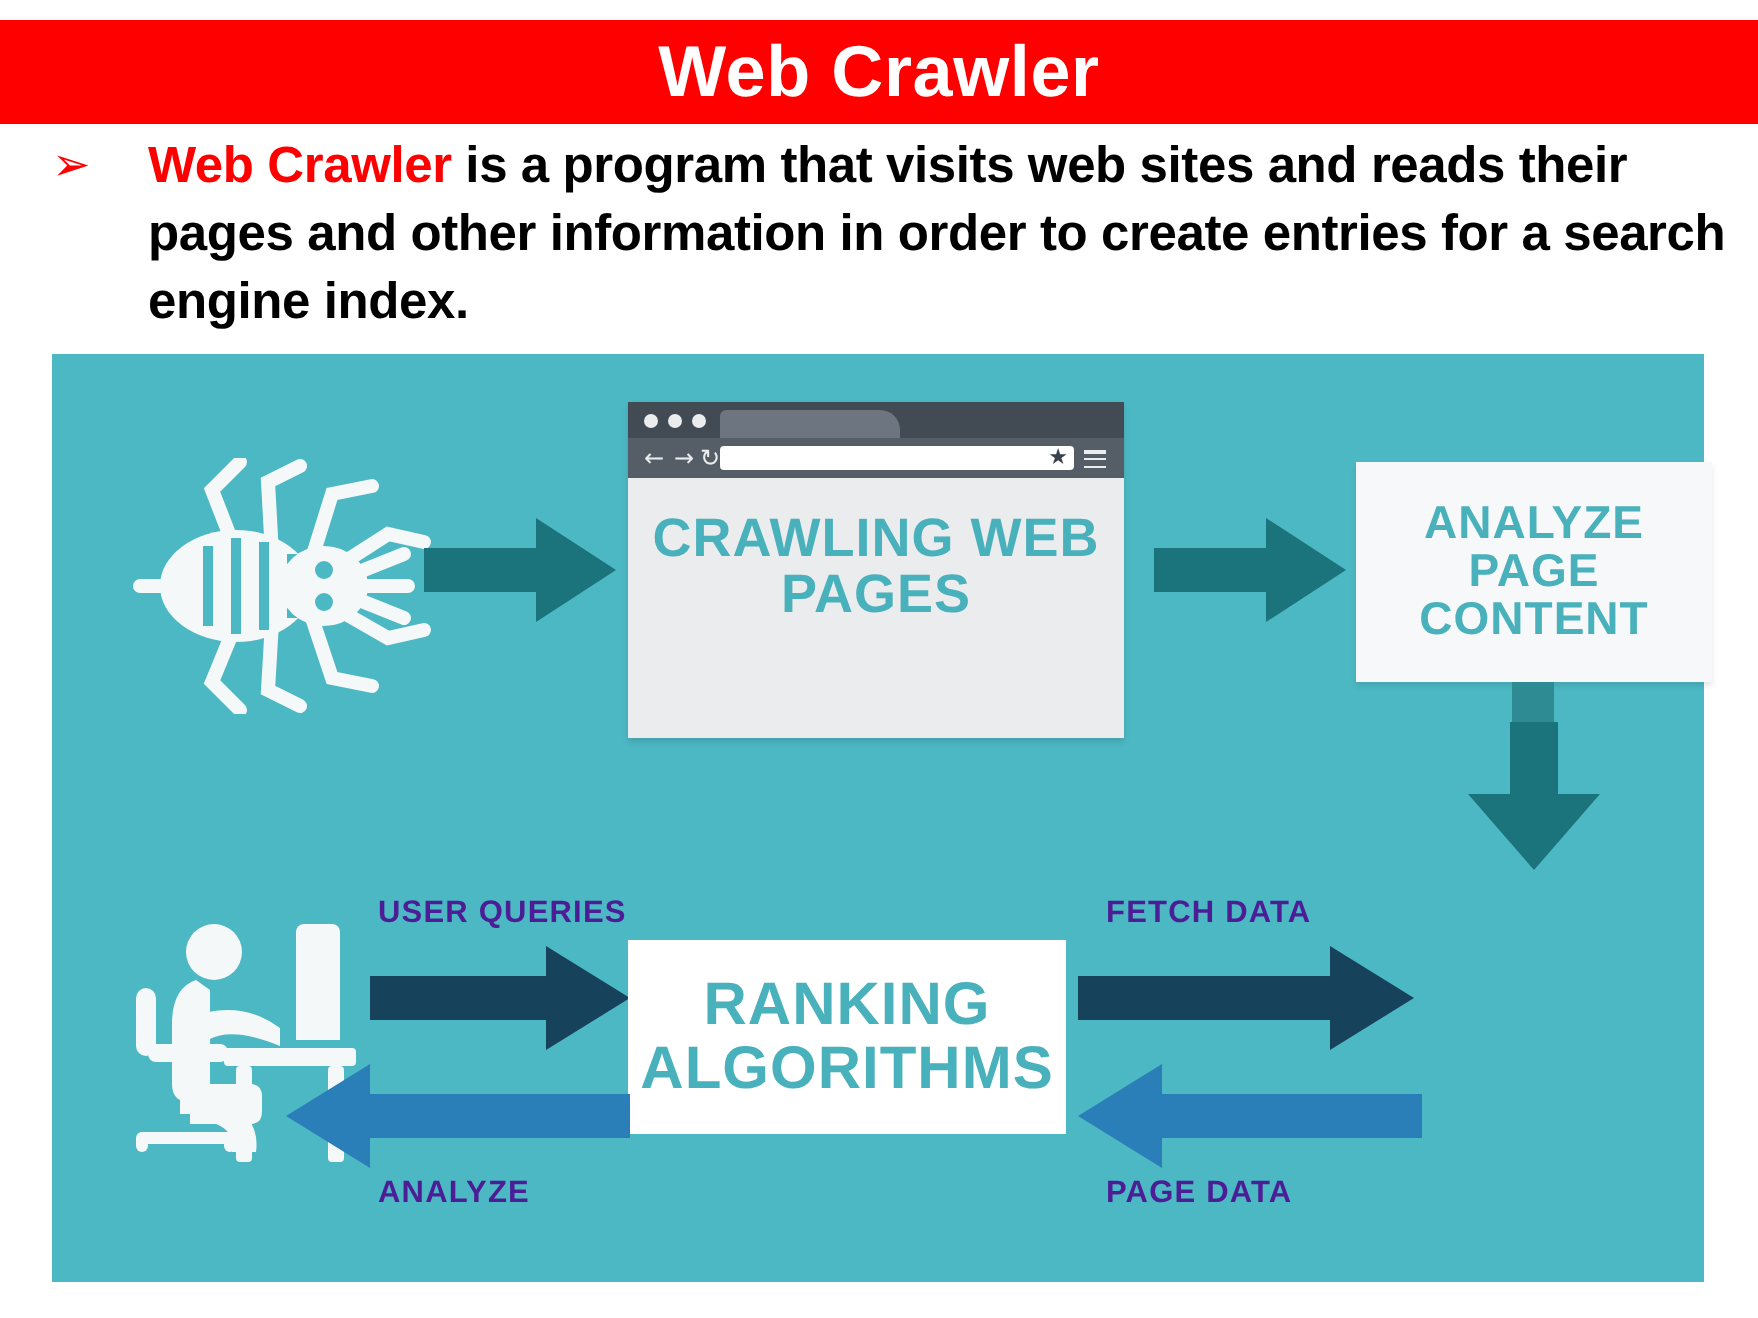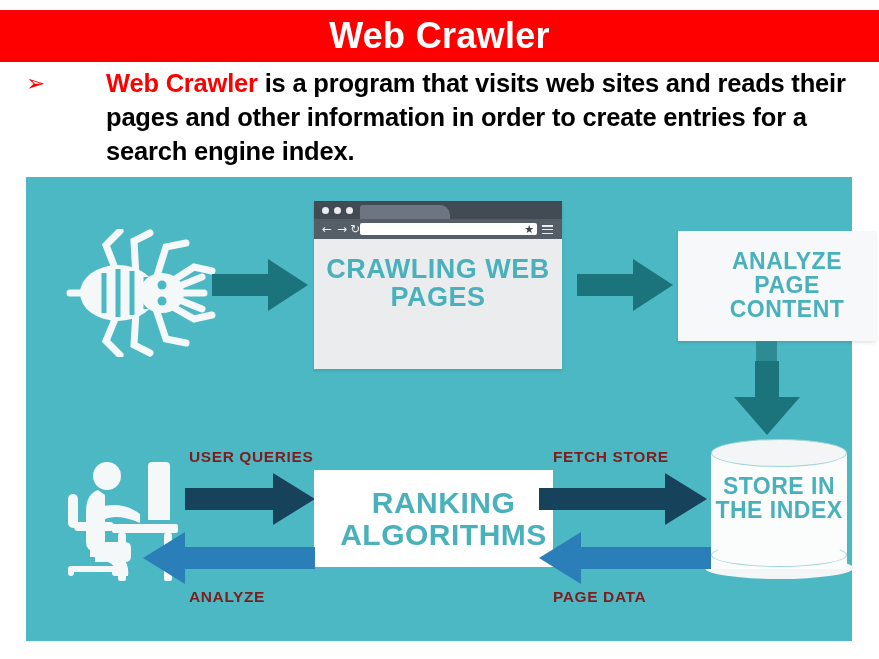--- a/index.html
+++ b/index.html
@@ -55,21 +55,20 @@
     font-weight: bold;
     font-family: "DejaVu Sans", sans-serif;
   }
   .bullet-text {
     font-size: 25.5px;
     line-height: 34px;
     color: #000000;
     font-weight: bold;
     font-family: "Liberation Sans", sans-serif;
     letter-spacing: -0.2px;
-    margin-left: 32px;
   }
   .bullet-text .hl {
     color: #fe0000;
   }
 
   
   .panel {
     position: absolute;
     left: 26px;
     top: 177px;
@@ -105,21 +104,20 @@
     width: 0;
     height: 0;
     border-top: 26px solid transparent;
     border-bottom: 26px solid transparent;
   }
 
   
   .card {
     position: absolute;
     background: #ebecee;
-    padding-left: 20px;
   }
   .card-label {
     color: #49b1bb;
     font-weight: bold;
     text-align: center;
     letter-spacing: 0.5px;
     line-height: 1.04;
     font-family: "Liberation Sans", sans-serif;
   }
 
@@ -286,21 +284,21 @@
     position: absolute;
     left: 34px;
     top: 277px;
     width: 124px;
     height: 130px;
   }
 
   
   .flow-label {
     position: absolute;
-    color: #7f1d1d;
+    color: #4c1d95;
     font-size: 15.5px;
     font-weight: bold;
     letter-spacing: 0.6px;
     white-space: nowrap;
     font-family: "Liberation Sans", sans-serif;
   }
 </style>
 </head>
 <body>
 
@@ -387,27 +385,20 @@
     <div class="card-label">ANALYZE PAGE CONTENT</div>
   </div>
   <div class="analyze-stem"></div>
 
   <div style="position:absolute; left:702px; top:184px; width:78px; height:76px;">
     <svg width="78" height="76" viewBox="0 0 78 76" xmlns="http://www.w3.org/2000/svg">
       <polygon points="27,0 51,0 51,36 72,36 39,74 6,36 27,36" fill="#1b737b"></polygon>
     </svg>
   </div>
 
-  <div class="db">
-    <div class="db-base"></div>
-    <div class="db-body"></div>
-    <div class="db-bottom-line"></div>
-    <div class="db-top"></div>
-    <div class="card-label db-label">STORE IN THE INDEX</div>
-  </div>
 
   <div class="person">
     <svg width="124" height="130" viewBox="0 0 124 130" xmlns="http://www.w3.org/2000/svg">
       <g fill="#f4f8f9">
 
         <path d="M92 8 h14 a4 4 0 0 1 4 4 v54 h-22 v-54 a4 4 0 0 1 4 -4 z"></path>
 
         <rect x="52" y="70" width="66" height="9" rx="2"></rect>
 
         <rect x="104" y="79" width="8" height="48" rx="2"></rect>
@@ -438,21 +429,21 @@
   <div class="flow-label" style="left:163px; top:271px;">USER QUERIES</div>
   <div class="arrow-h" style="left:159px; top:296px; width:130px; height:52px;">
     <div class="shaft" style="width:95px; background:#16425b;"></div>
     <div class="head" style="left:88px; border-left:42px solid #16425b;"></div>
   </div>
 
   <div class="card ranking">
     <div class="card-label">RANKING ALGORITHMS</div>
   </div>
 
-  <div class="flow-label" style="left:527px; top:271px;">FETCH STORE</div>
+  <div class="flow-label" style="left:527px; top:271px;">FETCH DATA</div>
   <div class="arrow-h" style="left:513px; top:296px; width:172px; height:52px;">
     <div class="shaft" style="width:132px; background:#16425b;"></div>
     <div class="head" style="left:126px; border-left:42px solid #16425b;"></div>
   </div>
 
   <div class="flow-label" style="left:527px; top:411px;">PAGE DATA</div>
   <div class="arrow-h" style="left:513px; top:355px; width:172px; height:52px;">
     <div class="shaft" style="left:40px; width:132px; background:#2b7fb8;"></div>
     <div class="head" style="left:0px; border-right:42px solid #2b7fb8;"></div>
   </div>

